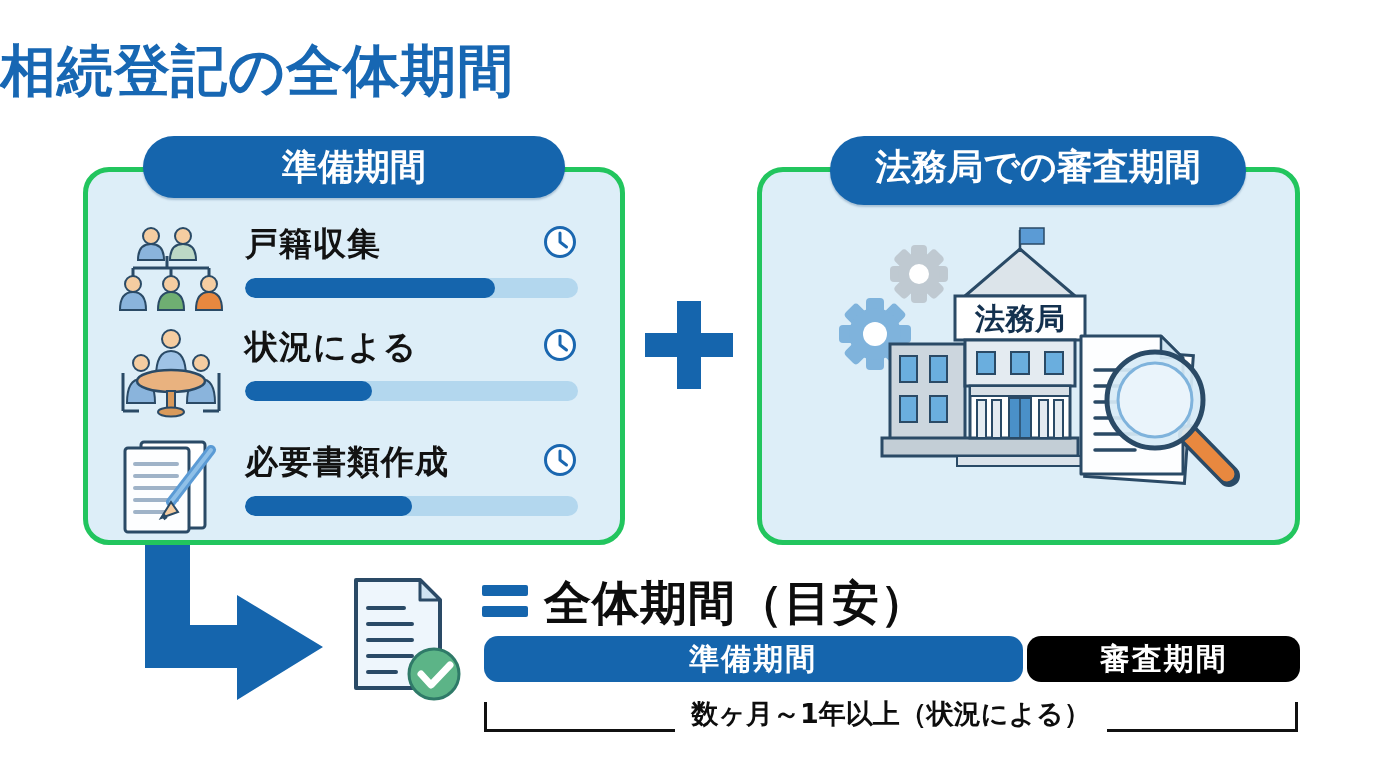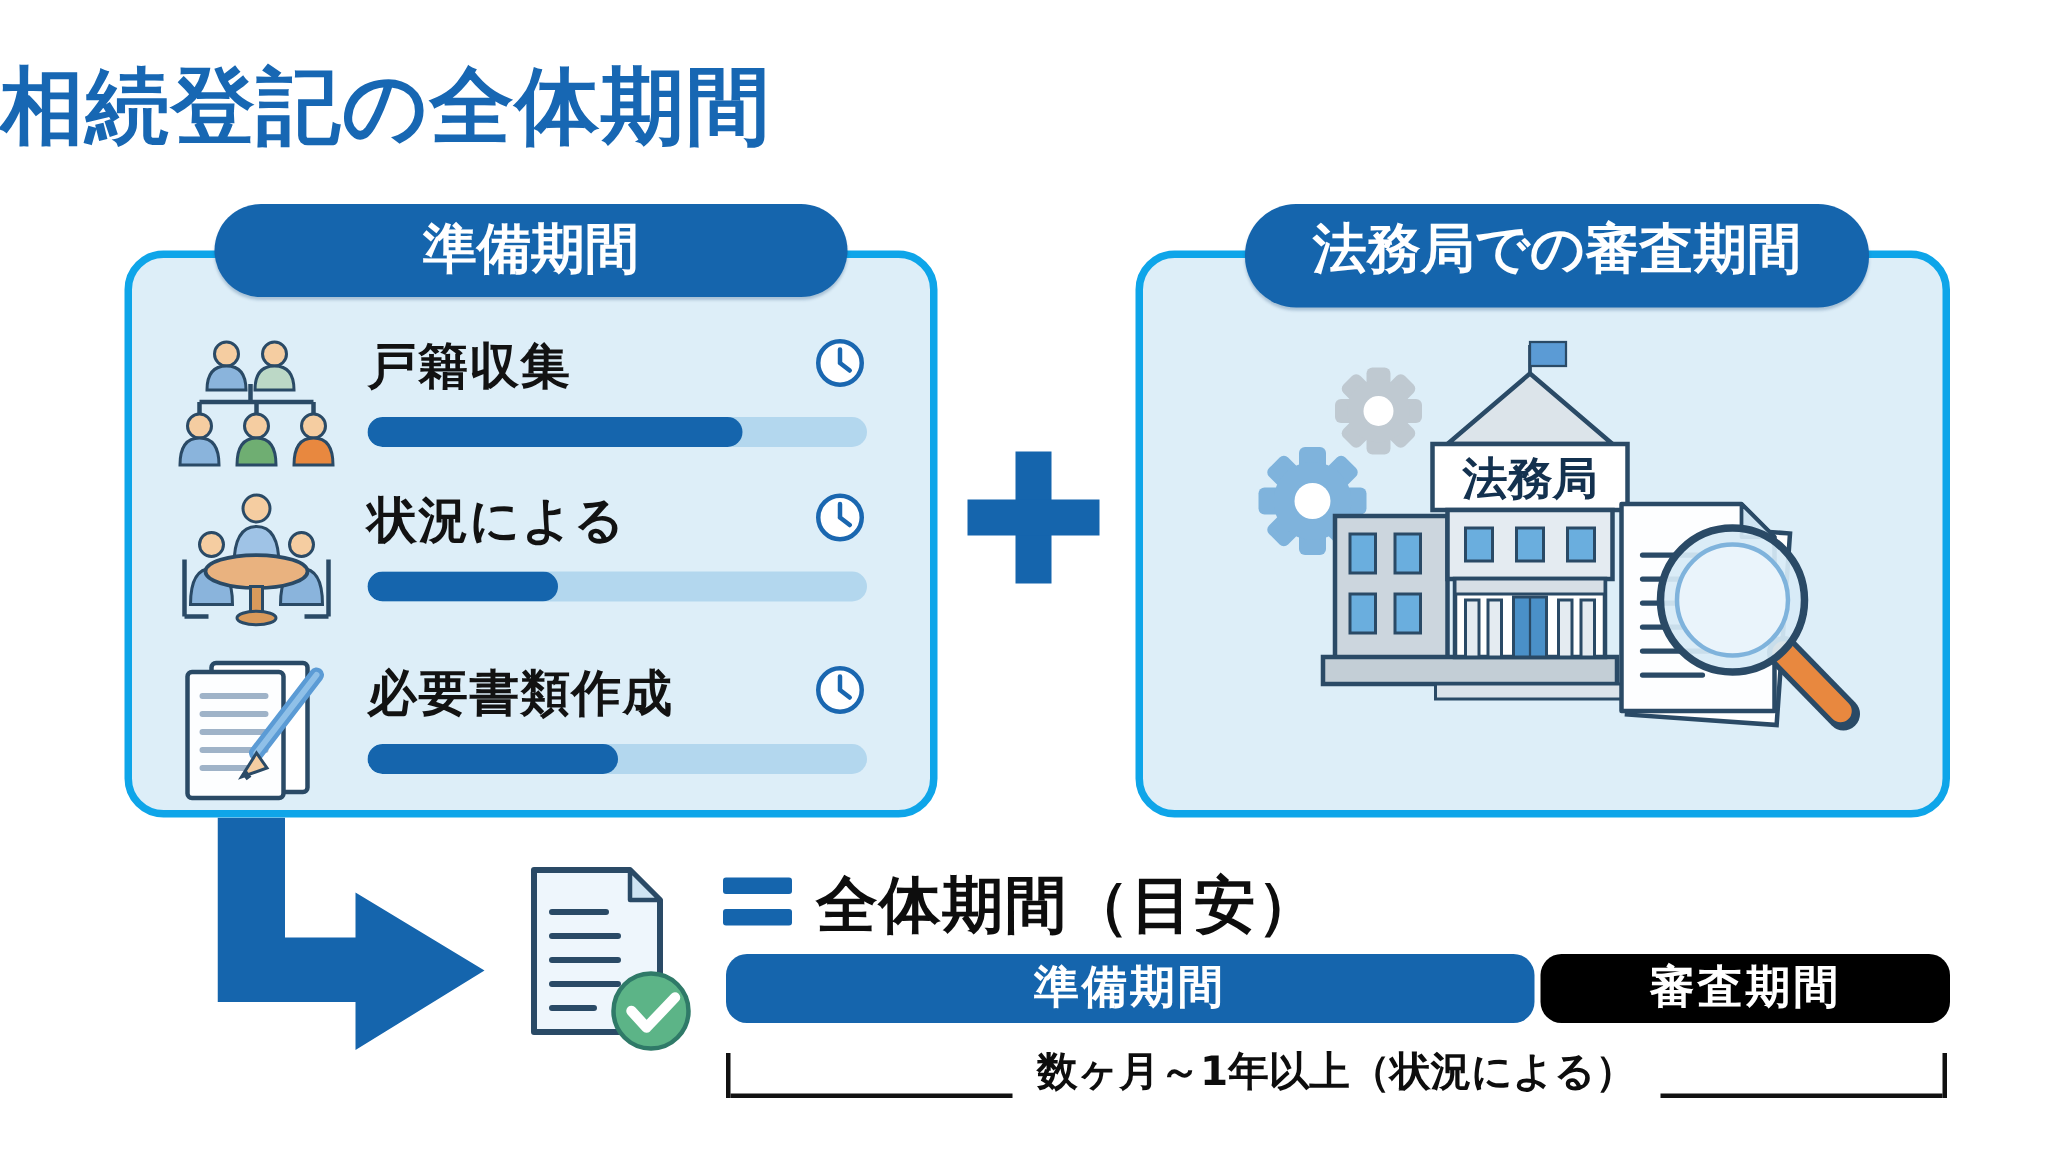--- a/index.html
+++ b/index.html
@@ -3,21 +3,21 @@
 <meta charset="utf-8">
 <style>
   * { margin:0; padding:0; box-sizing:border-box; }
   body { background:#ffffff; font-family:"DejaVu Sans","Liberation Sans",sans-serif; }
   .canvas { position:relative; width:1376px; height:768px; background:#ffffff; overflow:hidden; }
 
   .title { position:absolute; top:34px; left:0; width:100%; text-align:left;
            font-size:56px; font-weight:900; color:#1767b3; letter-spacing:1px; }
 
   
-  .panel { position:absolute; background:#ddeef8; border:5px solid #0ea5e9; border-radius:26px; z-index:1; }
+  .panel { position:absolute; background:#ddeef8; border:5px solid #22c55e; border-radius:26px; z-index:1; }
   .panel-left  { left:83px;  top:167px; width:542px; height:378px; }
   .panel-right { left:757px; top:167px; width:543px; height:378px; }
   .pill { position:absolute; background:#1565ad; border-radius:34px; z-index:2;
           color:#ffffff; font-size:36px; font-weight:800; text-align:center; line-height:62px;
           box-shadow:0 2px 2px rgba(10,60,110,.25); }
   .pill-left  { left:143px; top:136px; width:422px; height:62px; }
   .pill-right { left:830px; top:136px; width:416px; height:69px; }
 
   
   .task-row { position:absolute; left:20px; width:470px; height:98px; display:flex; align-items:flex-start; }
@@ -29,21 +29,21 @@
   .track { margin-top:12px; height:20px; border-radius:10px; background:#b3d7ee; overflow:hidden; }
   .fill  { height:100%; border-radius:10px; background:#1565ad; }
 
   .plus-wrap { position:absolute; left:644px; top:300px; width:90px; height:90px; z-index:2; }
 
   .arrow-wrap { position:absolute; left:145px; top:545px; width:180px; height:158px; }
   .result-icon-wrap { position:absolute; left:350px; top:576px; width:112px; height:126px; }
 
   .equals-row { position:absolute; left:482px; top:578px; height:50px; display:flex; align-items:center; }
   .equals-icon { margin-right:16px; }
-  .equals-label { font-size:41px; font-weight:800; color:#0d0d0d; letter-spacing:1px; }
+  .equals-label { font-size:47px; font-weight:800; color:#0d0d0d; letter-spacing:1px; }
 
   .total-bar { position:absolute; left:484px; top:636px; width:816px; height:46px;
                display:flex; justify-content:space-between; }
   .seg { height:46px; border-radius:14px; color:#ffffff; font-size:30px; font-weight:800;
          text-align:center; line-height:46px; letter-spacing:2px; }
   .seg-blue  { background:#1565ad; }
   .seg-green { background:#000000; }
 
   .timeline { position:absolute; left:484px; top:698px; width:814px; height:34px;
               display:flex; align-items:flex-end; }

